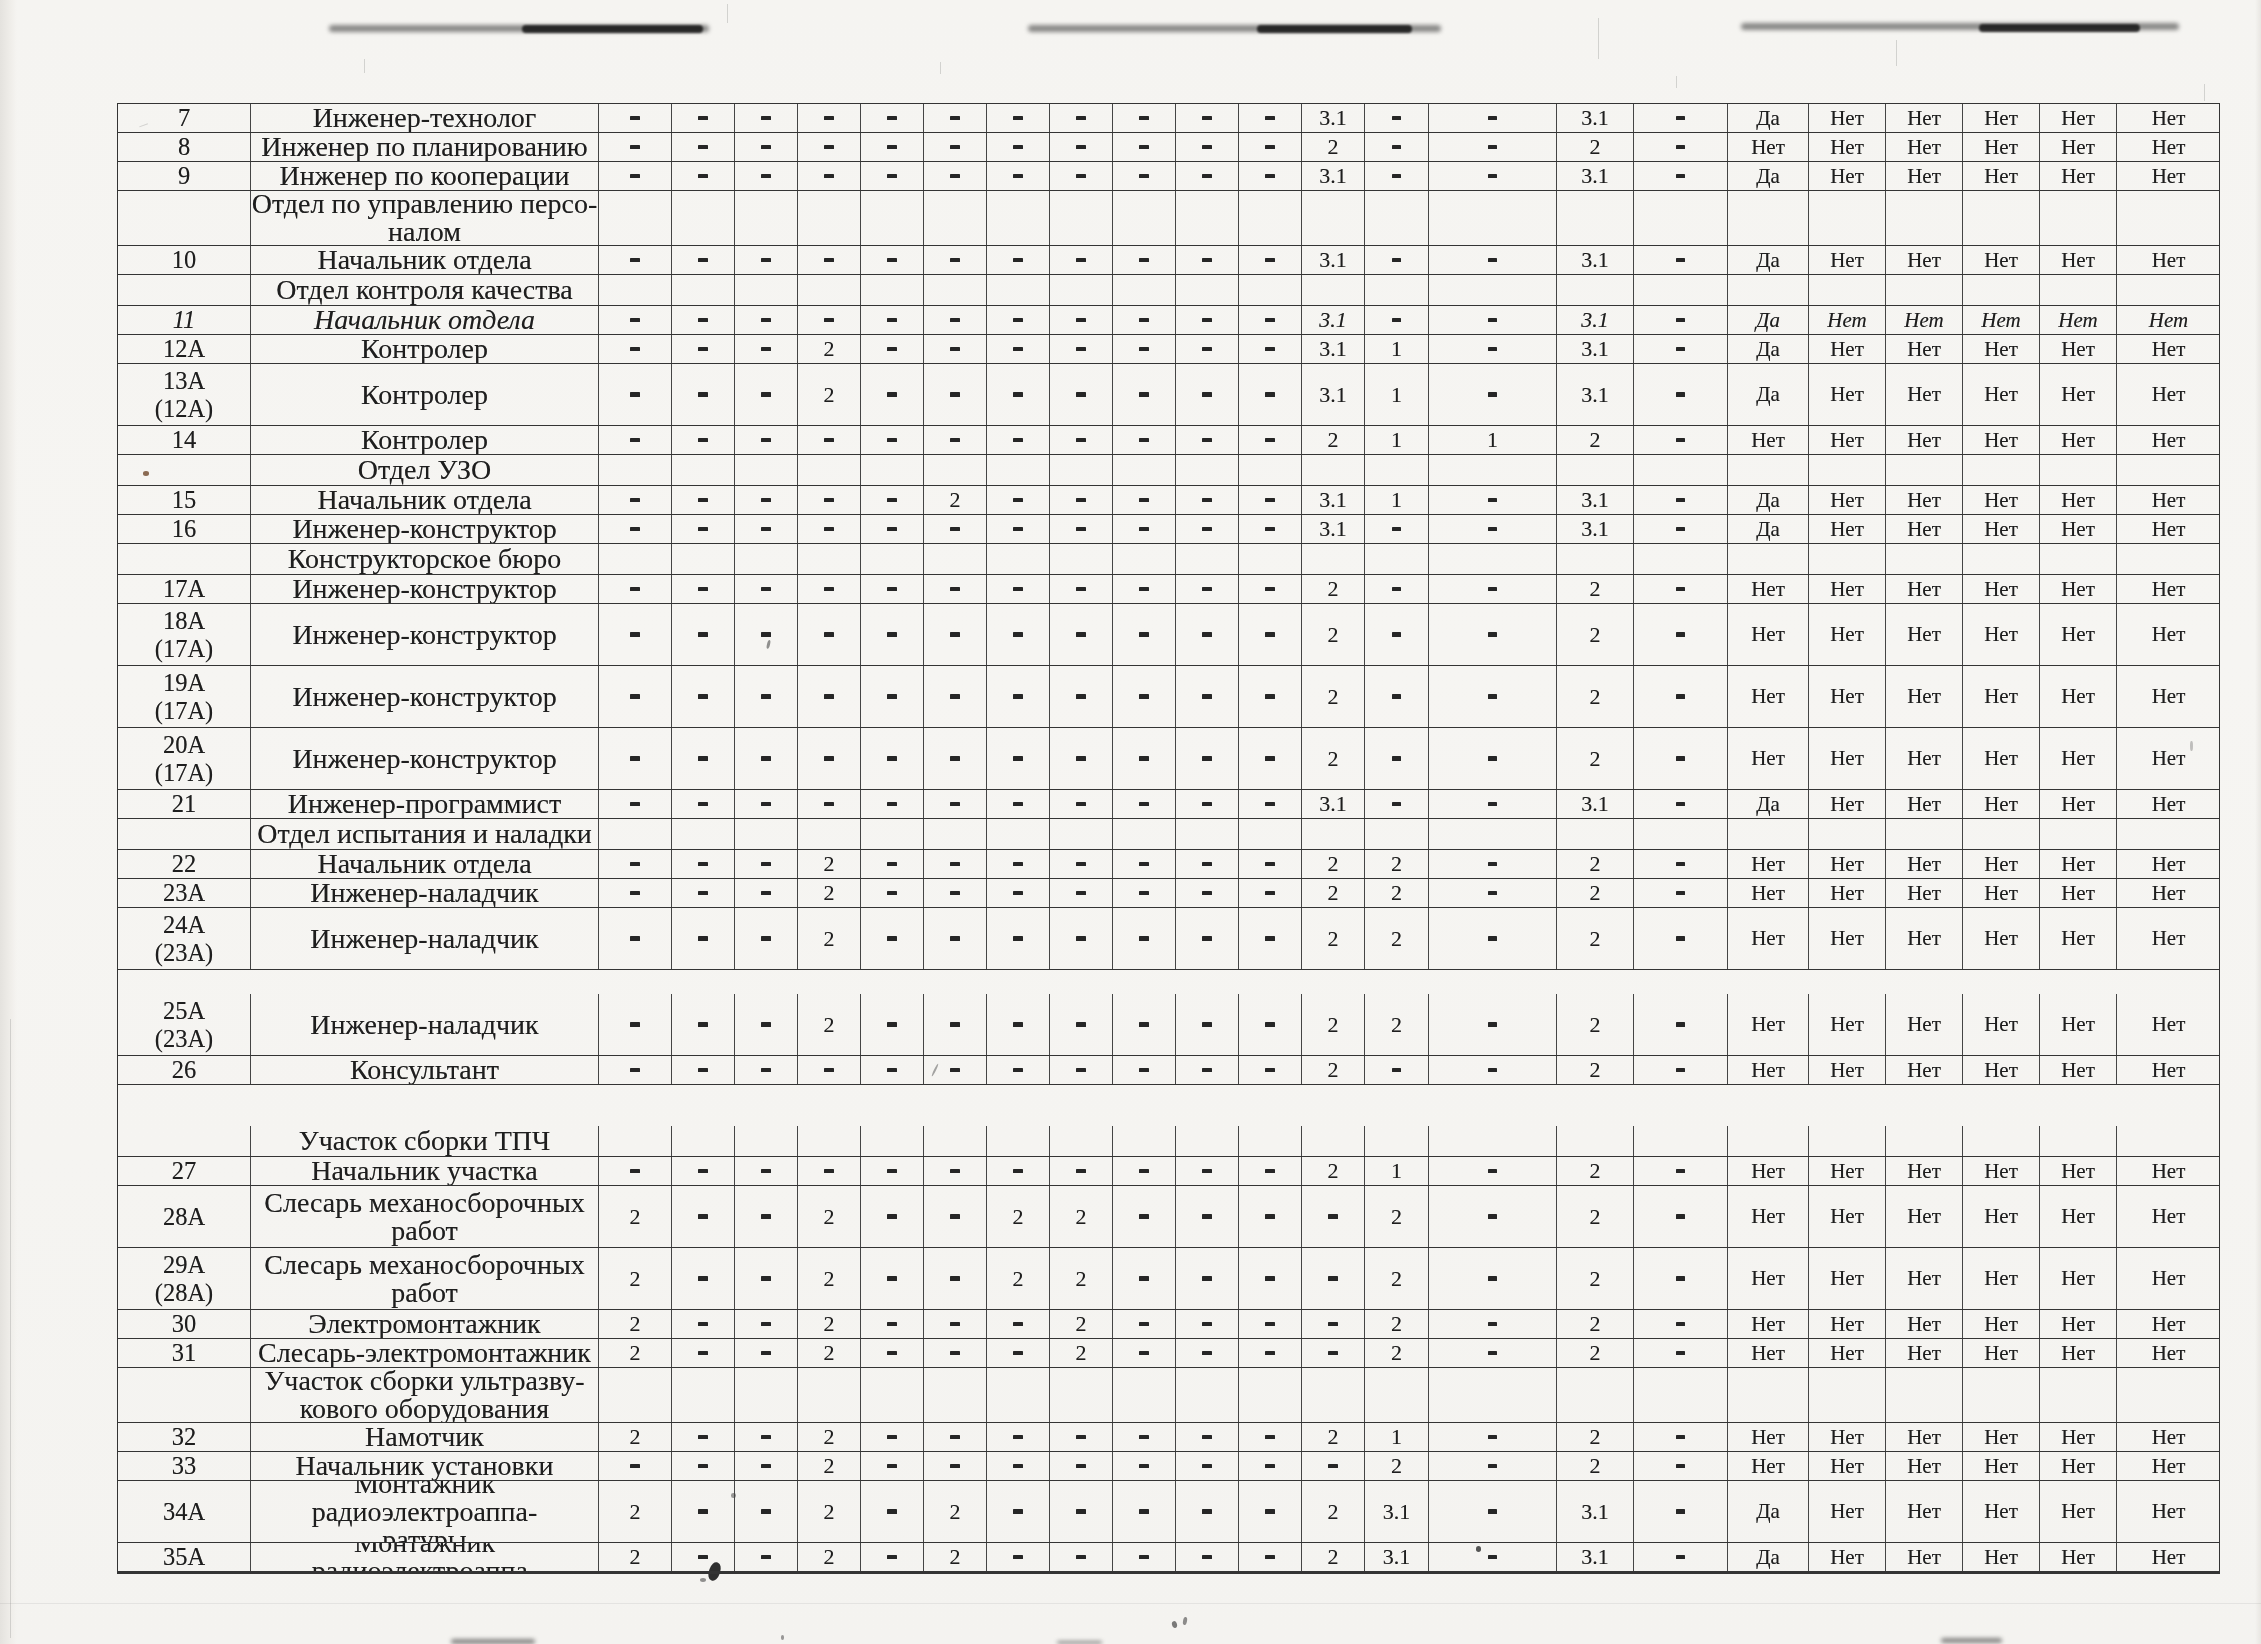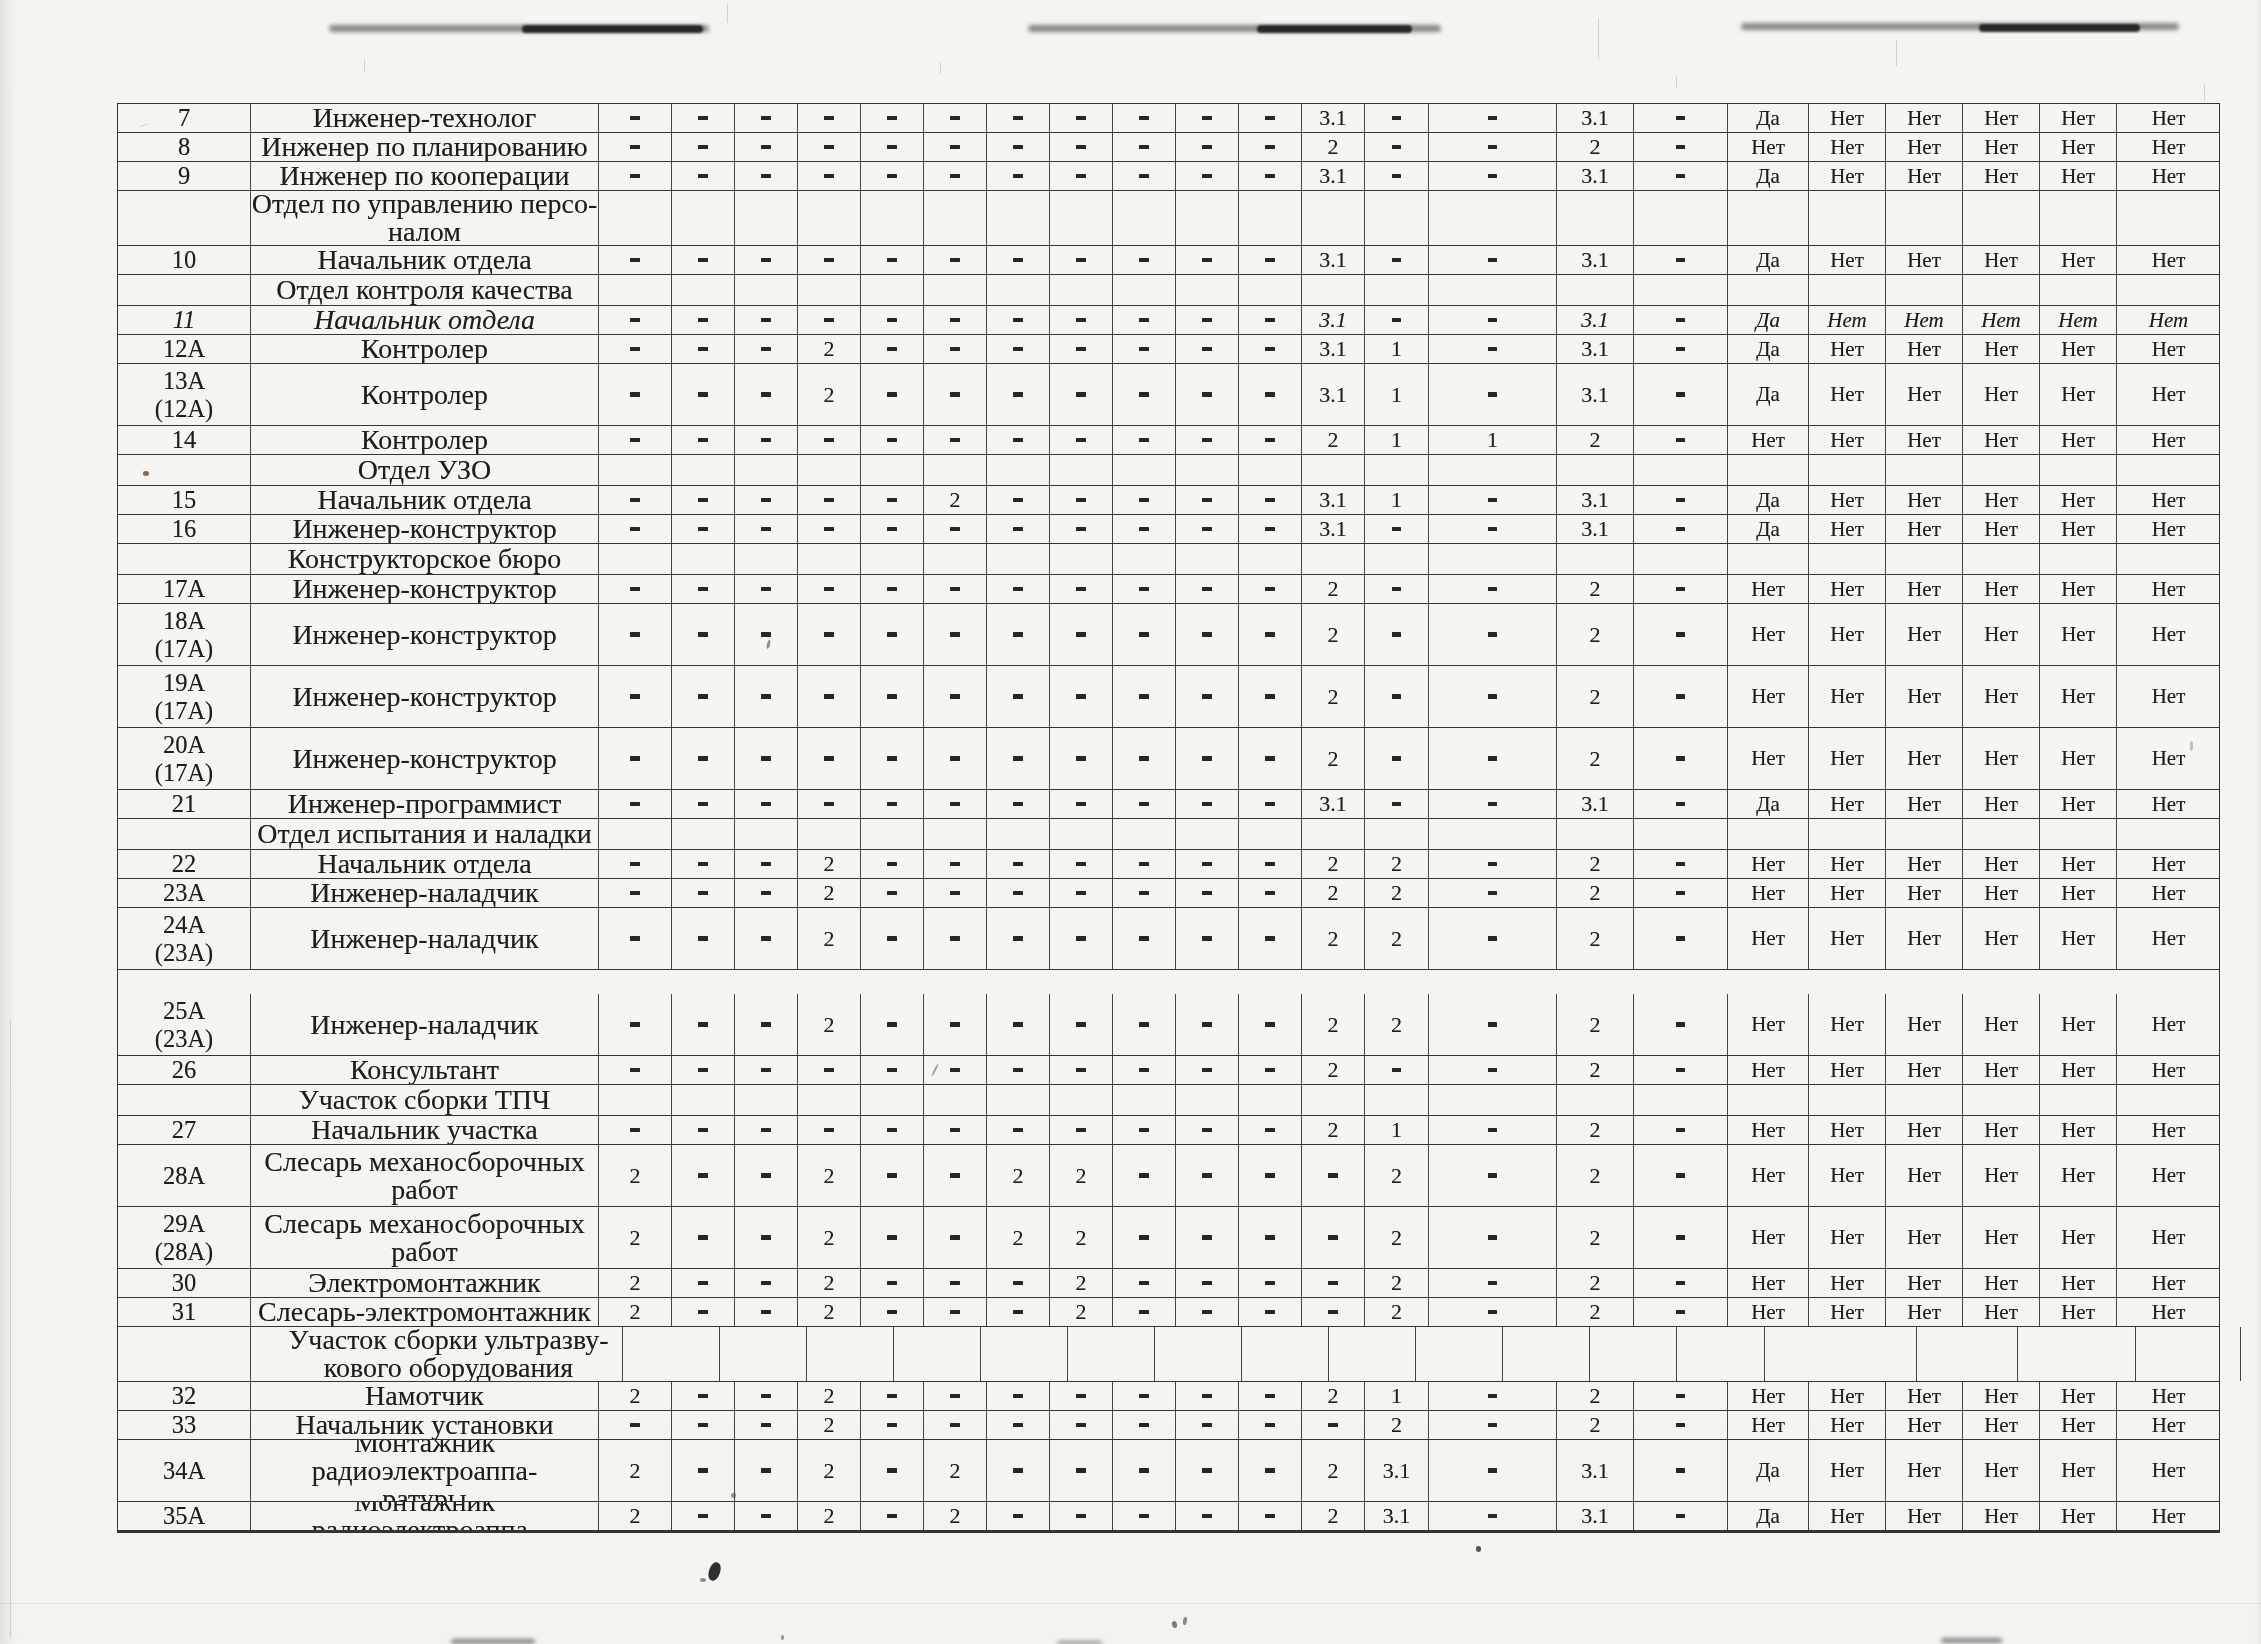--- a/index.html
+++ b/index.html
@@ -1708,21 +1708,21 @@
         <div class="cell">
           <div class="flag">Нет</div>
         </div>
         <div class="cell">
           <div class="flag">Нет</div>
         </div>
         <div class="cell">
           <div class="flag">Нет</div>
         </div>
       </div>
-      <div class="row sec" style="height: 30px;">
+      <div class="row sec" style="height: 30px; margin-top: 41px;">
         <div class="cell"></div>
         <div class="cell">
           <div class="title">Участок сборки ТПЧ</div>
         </div>
         <div class="cell"></div>
         <div class="cell"></div>
         <div class="cell"></div>
         <div class="cell"></div>
         <div class="cell"></div>
         <div class="cell"></div>
@@ -2109,21 +2109,21 @@
         <div class="cell">
           <div class="flag">Нет</div>
         </div>
         <div class="cell">
           <div class="flag">Нет</div>
         </div>
         <div class="cell">
           <div class="flag">Нет</div>
         </div>
       </div>
-      <div class="row sec" style="height: 54px; gap: 24px;">
+      <div class="row sec" style="height: 54px;">
         <div class="cell"></div>
         <div class="cell">
           <div class="title">Участок сборки ультразву-</div>
           <div class="title">кового оборудования</div>
         </div>
         <div class="cell"></div>
         <div class="cell"></div>
         <div class="cell"></div>
         <div class="cell"></div>
         <div class="cell"></div>

